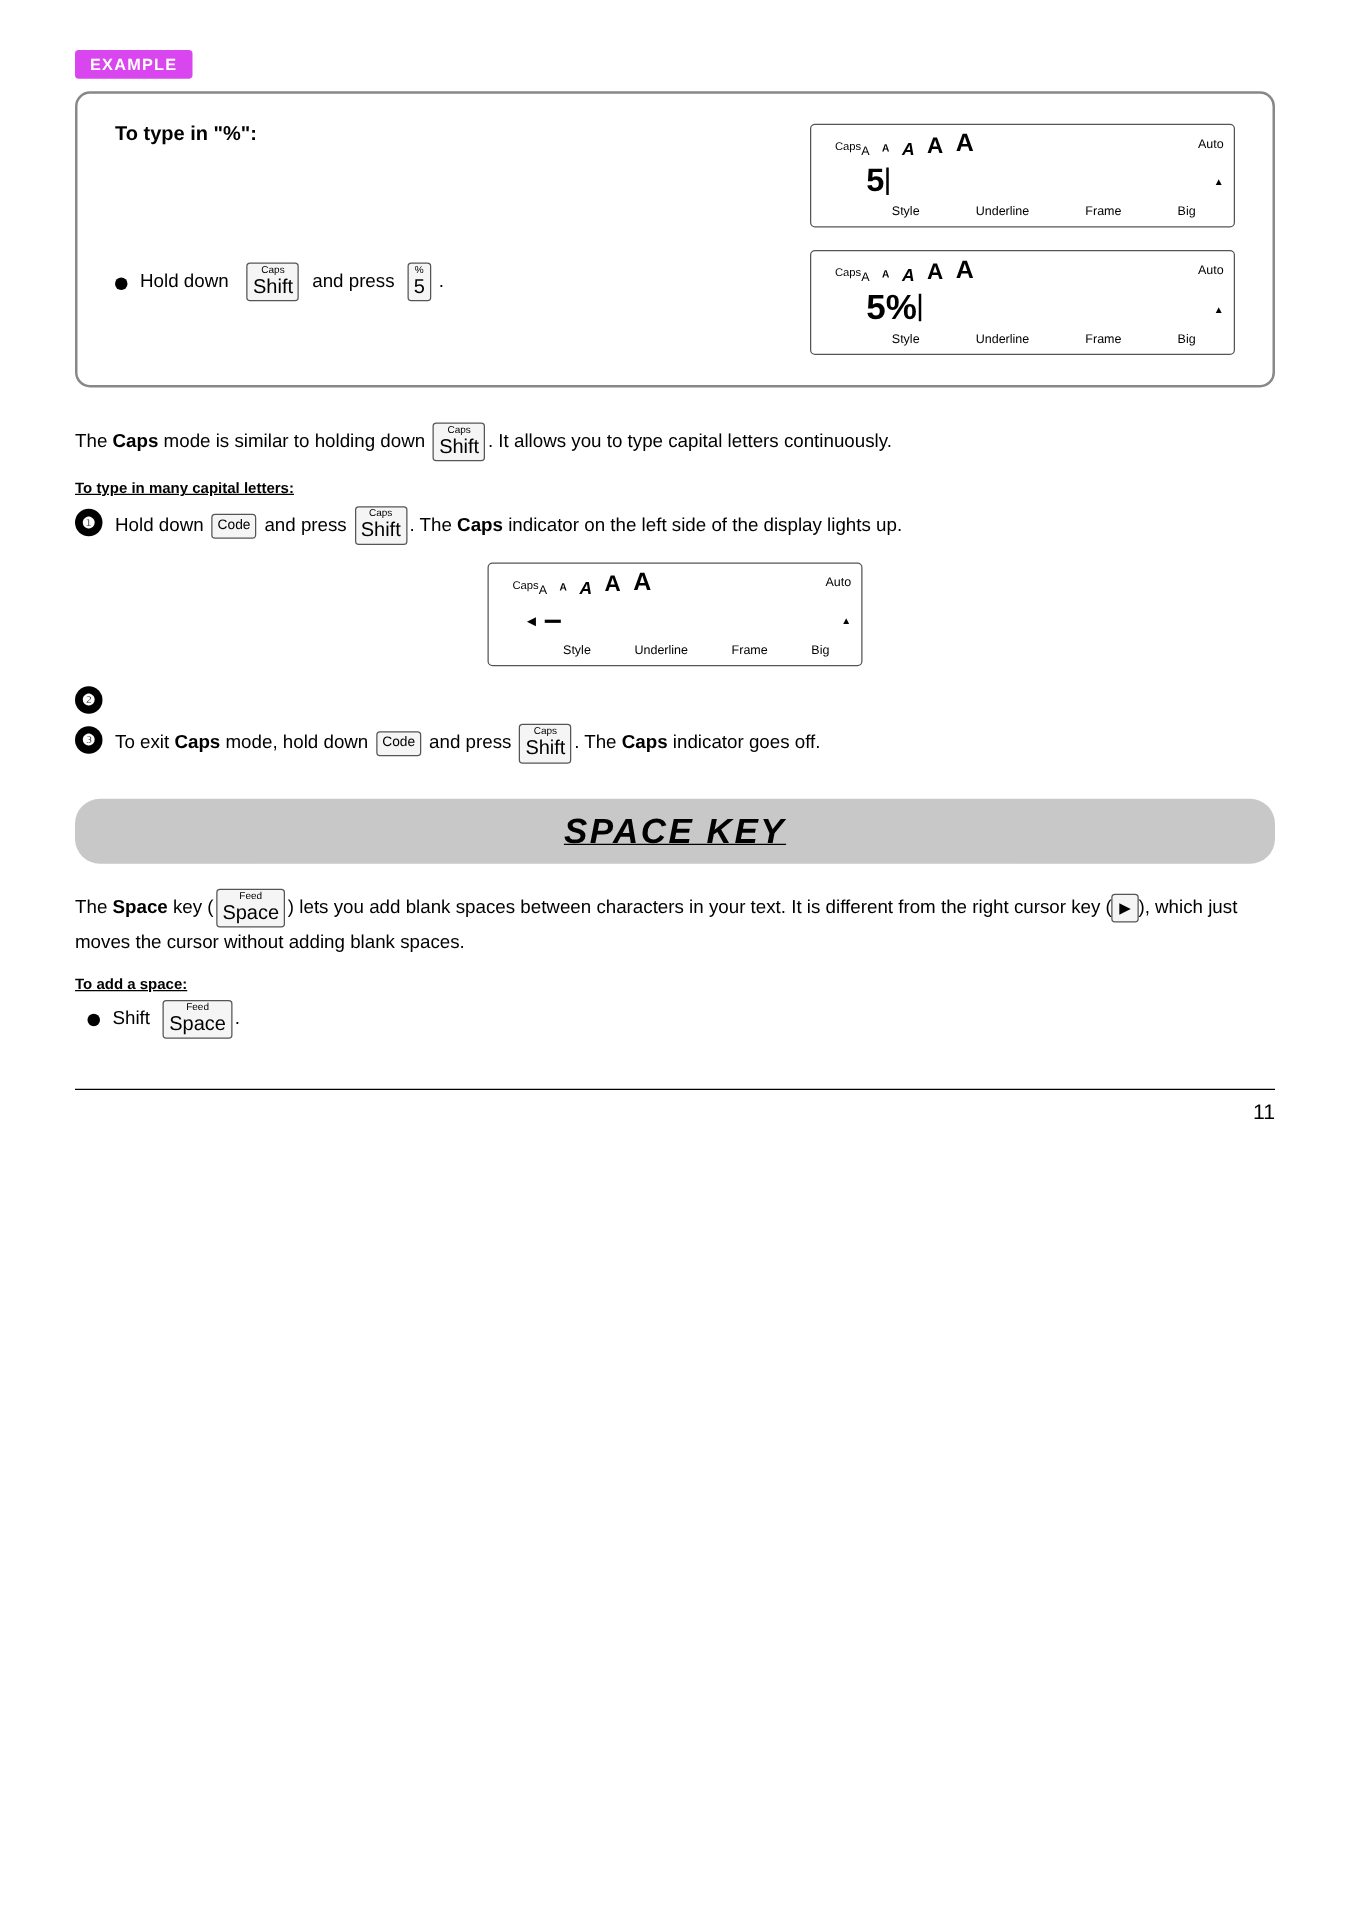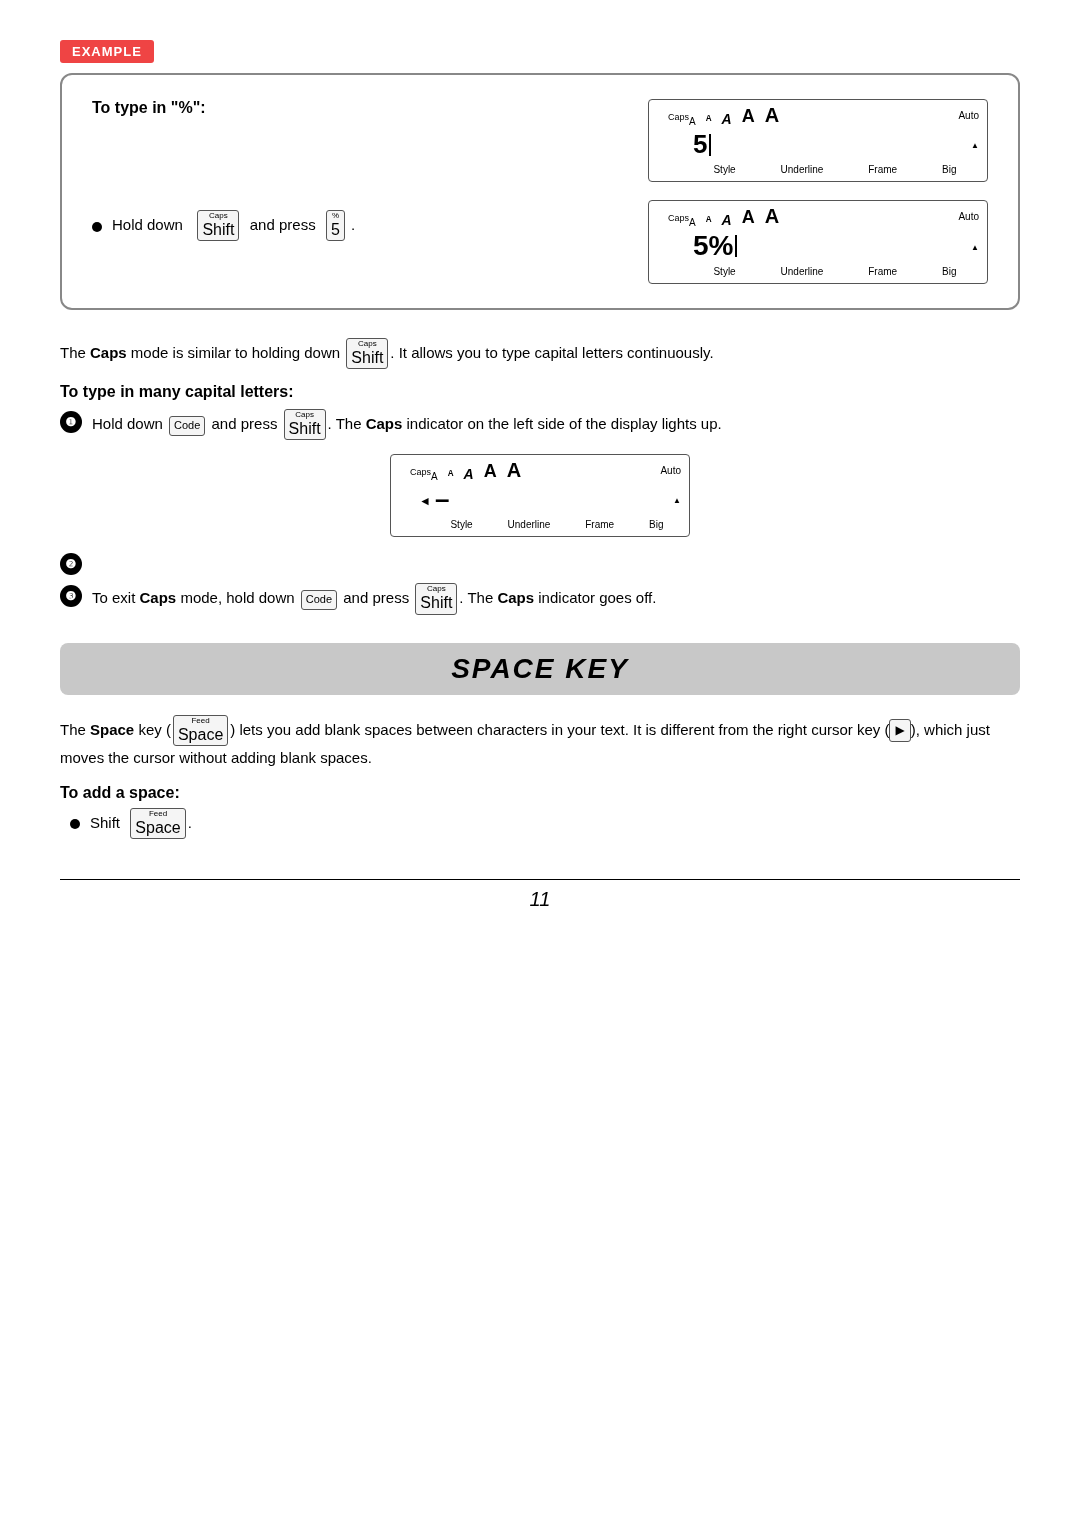--- a/index.html
+++ b/index.html
@@ -9,21 +9,21 @@
       font-family: Arial, sans-serif;
       font-size: 15px;
       color: #000;
       width: 1080px;
       min-height: 1534px;
       padding: 40px 60px 40px 60px;
     }
 
     .example-badge {
       display: inline-block;
-      background: #ef4444;
+      background: #d946ef;
       color: #fff;
       font-weight: bold;
       font-size: 13px;
       padding: 4px 12px;
       border-radius: 3px;
       letter-spacing: 1px;
       margin-bottom: 10px;
     }
 
     .example-box {
@@ -165,23 +165,24 @@
     .key-main {
       font-size: 16px;
       display: block;
       line-height: 1.2;
     }
 
     
     .section-title {
       background: #c8c8c8;
       text-align: center;
-      border-radius: 8px;
+      border-radius: 20px;
       padding: 10px 0;
       margin: 28px 0 20px 0;
+      text-decoration: underline;
     }
 
     .section-title-text {
       font-size: 28px;
       font-weight: bold;
       font-style: italic;
       letter-spacing: 2px;
     }
 
     
@@ -215,22 +216,23 @@
       color: #fff;
       font-size: 12px;
       font-weight: bold;
       flex-shrink: 0;
       margin-right: 10px;
       margin-top: 2px;
     }
 
     .subheading {
       font-weight: bold;
-      font-size: 16px;
+      font-size: 12px;
       margin-bottom: 6px;
+      text-decoration: underline;
     }
 
     
     .display-center {
       display: flex;
       justify-content: center;
       margin: 14px 0 14px 0;
     }
 
     .display-center .lcd-display {
@@ -240,23 +242,22 @@
     
     .footer-line {
       border: none;
       border-top: 1.5px solid #000;
       margin-top: 40px;
       margin-bottom: 8px;
     }
 
     .footer-row {
       display: flex;
-      justify-content: center;
-      font-size: 20px;
-      font-style: italic;
+      justify-content: flex-end;
+      font-size: 17px;
     }
 
     .key-wrap {
       display: inline-block;
       position: relative;
       margin: 0 2px;
       vertical-align: middle;
     }
 
     .cursor-right-arrow {

